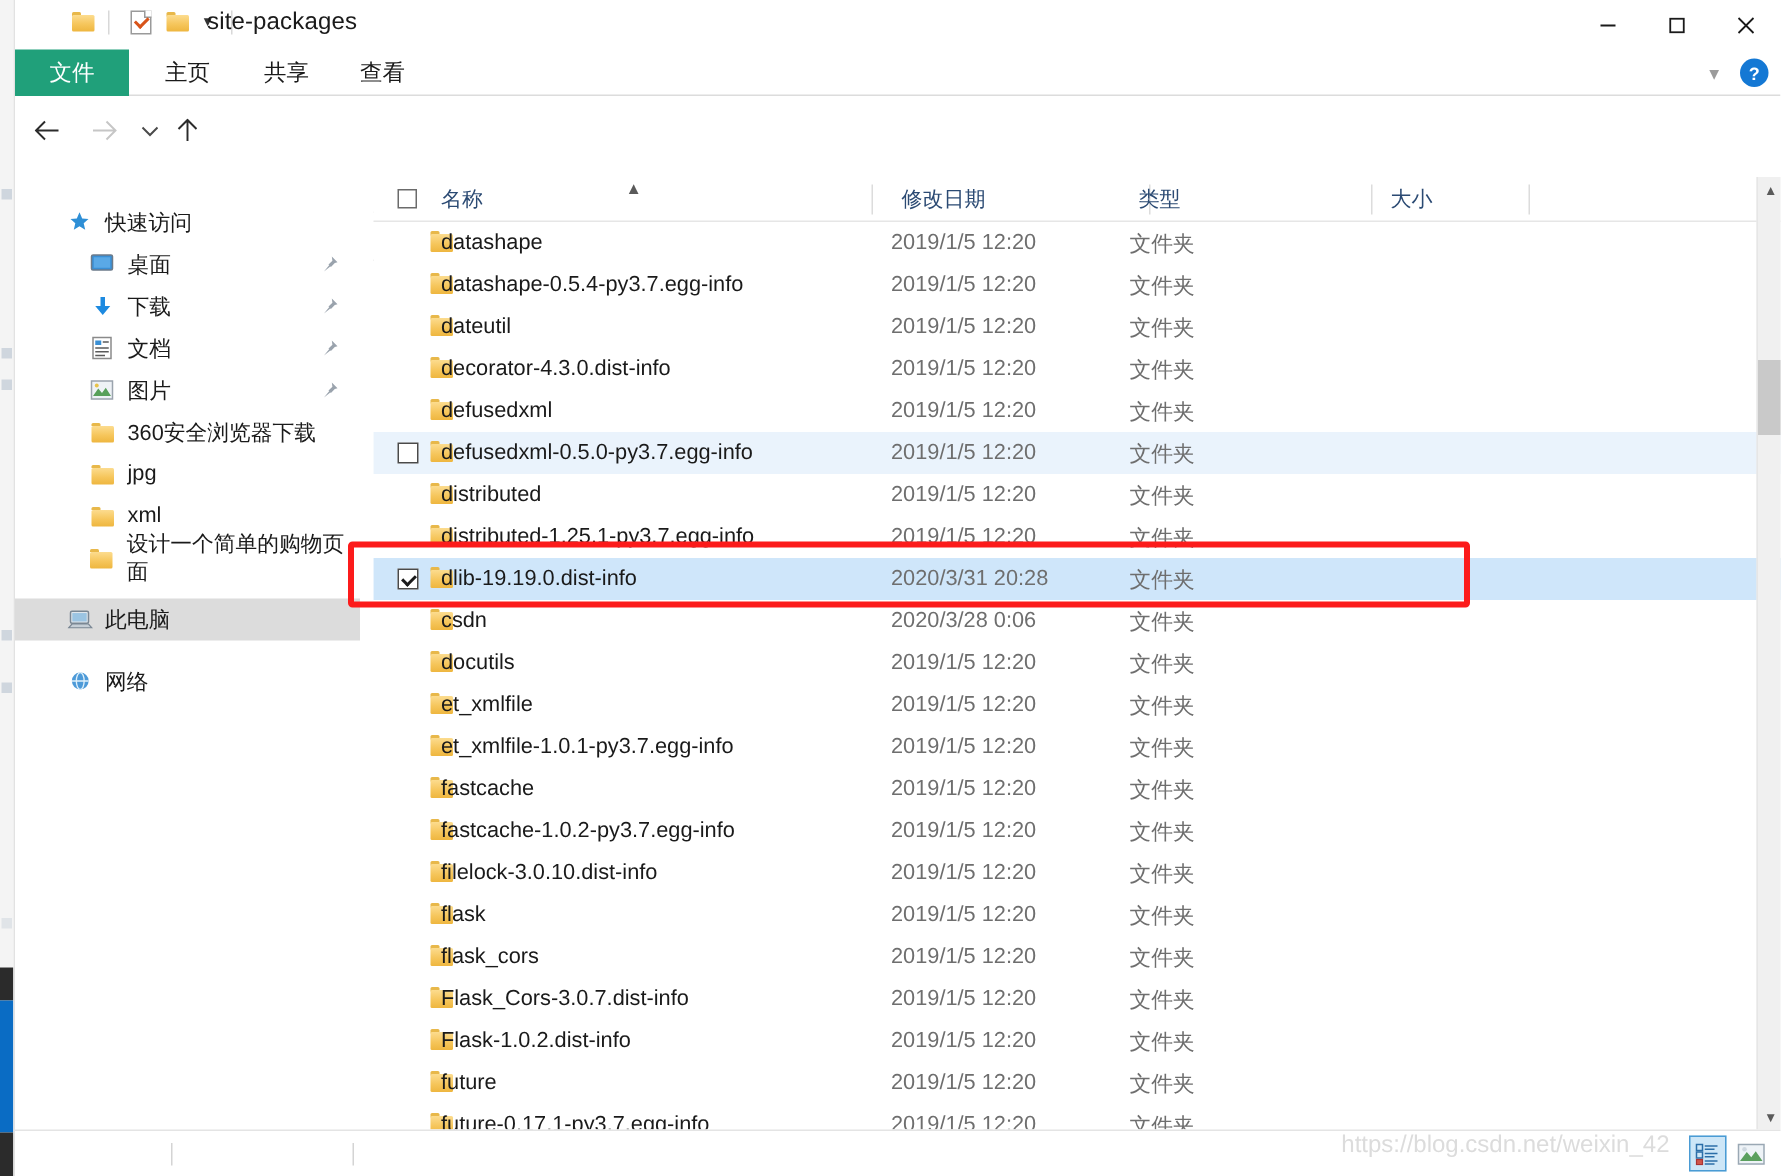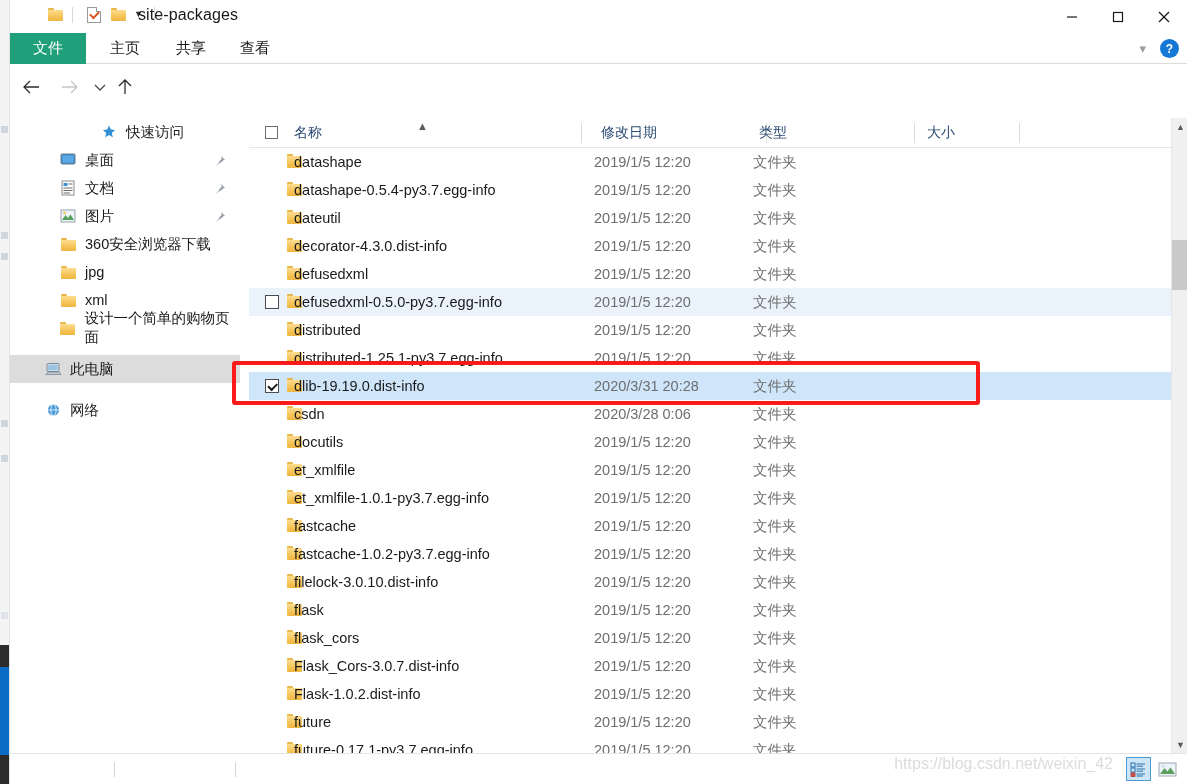--- a/index.html
+++ b/index.html
@@ -291,21 +291,21 @@
         <line x1="9.3" y1="9.3" x2="14" y2="14" stroke="#6a6a6a" stroke-width="1.3"></line>
       </svg>
       <input id="search-input" type="text" placeholder="搜索&quot;site-packages&quot;" style="">
     </div>
   </div>
 
   <div id="body">
 
     <div id="navpane">
 
-      <div class="nav-item" style="margin-top:0; padding-left:32px;justify-content:center;">
+      <div class="nav-item" style="margin-top:16px; padding-left:32px;">
         <span class="ic">
           <svg width="16" height="16" viewBox="0 0 16 16">
               <path d="M8 1.5 L9.8 5.6 L14 6 L10.8 8.9 L11.8 13.2 L8 10.9 L4.2 13.2 L5.2 8.9 L2 6 L6.2 5.6 Z" fill="#2e8fd6"></path>
             </svg>
         </span>
         <span>快速访问</span>
       </div>
 
       <div class="nav-item" style="padding-left:47px;">
         <span class="ic">
@@ -315,20 +315,33 @@
             </svg>
         </span>
         <span>桌面</span>
         <span class="pin">
           <svg width="12" height="12" viewBox="0 0 12 12">
               <path d="M7.2 1 L11 4.8 L9.2 5.4 L6.6 8 L5.4 6.8 L2 11 L6.2 7.6 L5 6.4 L7.6 3.8 Z" fill="#9aa3ad"></path>
             </svg>
         </span>
       </div>
 
+      <div class="nav-item" style="padding-left:47px;">
+        <span class="ic">
+          <svg width="15" height="15" viewBox="0 0 15 15">
+              <path d="M6 1 L9 1 L9 7 L12.5 7 L7.5 13 L2.5 7 L6 7 Z" fill="#1d8ae0"></path>
+            </svg>
+        </span>
+        <span>下载</span>
+        <span class="pin">
+          <svg width="12" height="12" viewBox="0 0 12 12">
+              <path d="M7.2 1 L11 4.8 L9.2 5.4 L6.6 8 L5.4 6.8 L2 11 L6.2 7.6 L5 6.4 L7.6 3.8 Z" fill="#9aa3ad"></path>
+            </svg>
+        </span>
+      </div>
 
       <div class="nav-item" style="padding-left:47px;">
         <span class="ic">
           <svg width="14" height="16" viewBox="0 0 14 16">
               <rect x="1" y="1" width="12" height="14" fill="#fff" stroke="#8a8a8a" stroke-width="1"></rect>
               <rect x="2.5" y="3" width="4" height="3" fill="#3a8fd4"></rect>
               <line x1="7.5" y1="4" x2="11.5" y2="4" stroke="#5a5a5a" stroke-width=".9"></line>
               <line x1="2.5" y1="8" x2="11.5" y2="8" stroke="#5a5a5a" stroke-width=".9"></line>
               <line x1="2.5" y1="10.5" x2="11.5" y2="10.5" stroke="#5a5a5a" stroke-width=".9"></line>
               <line x1="2.5" y1="13" x2="9" y2="13" stroke="#5a5a5a" stroke-width=".9"></line>

